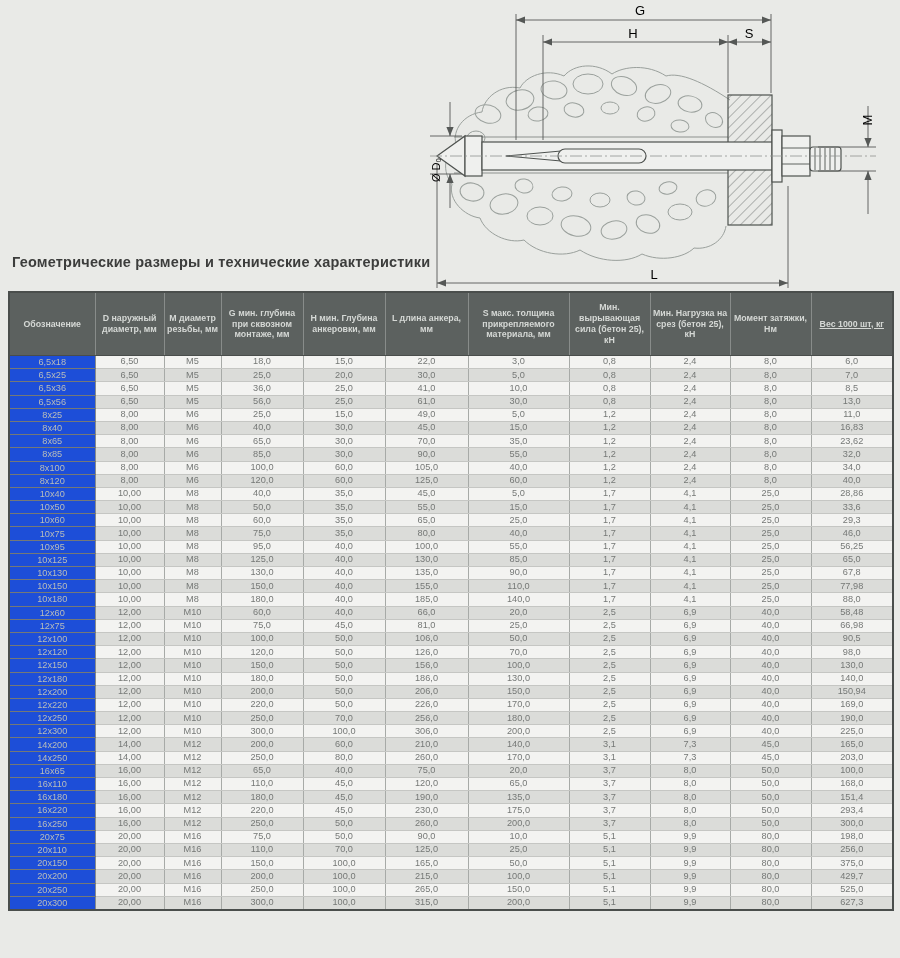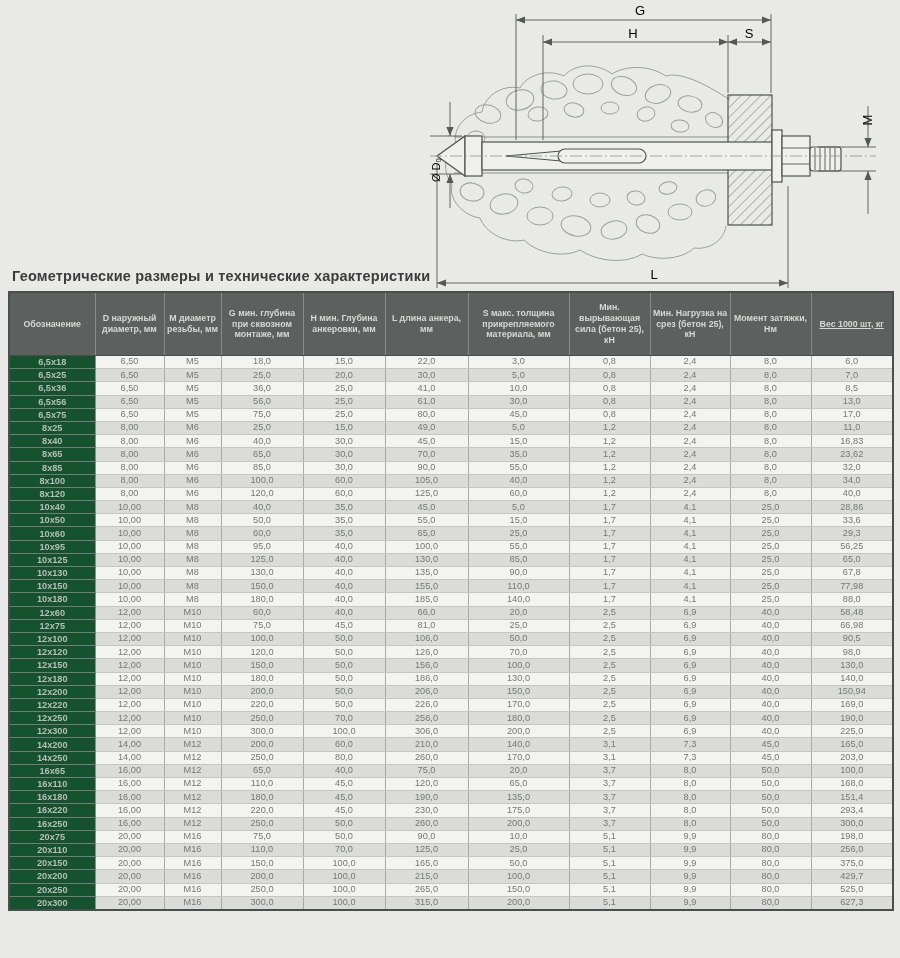--- a/index.html
+++ b/index.html
@@ -4,40 +4,40 @@
 <style>
   html,body{margin:0;padding:0;}
   body{
     width:900px;height:958px;position:relative;
     background:#e9eae7;
     font-family:"Liberation Sans", sans-serif;
     overflow:hidden;
   }
   .drawing{position:absolute;left:428px;top:2px;}
   .page-title{
-    position:absolute;left:12px;top:268px;
+    position:absolute;left:12px;top:254px;
     font-size:14.5px;font-weight:bold;color:#3c3d3c;letter-spacing:.2px;
   }
   table.spec{
     position:absolute;left:8px;top:291px;width:884px;
     border-collapse:collapse;table-layout:fixed;
     border:2px solid #4a4e4c;
   }
   table.spec thead th{
     background:#5c615f;color:#d5d8d5;
     font-size:8.8px;font-weight:bold;line-height:1.25;
     text-align:center;vertical-align:middle;
     height:58px;padding:2px 2px;
     border-right:1px solid #888c8a;
     border-bottom:1px solid #494d4b;
   }
   table.spec thead th:last-child{border-right:none;text-decoration:underline;}
   table.spec tbody th{
-    background:#14532d;color:#b9bdba;
-    font-size:9.2px;font-weight:bold;text-align:center;
+    background:#1d4ed8;color:#b9bdba;
+    font-size:9.2px;font-weight:normal;text-align:center;
     height:12.2px;padding:0;
     border-bottom:1px solid #75797 7;
     border-bottom:1px solid #757977;
     border-right:1px solid #888c8a;
   }
   table.spec tbody td{
     font-size:9.2px;color:#75787 6;color:#757876;text-align:center;
     height:12.2px;padding:0;line-height:1;
     border-right:1px solid #a7aaa7;
     border-bottom:1px solid #c5c6c3;
@@ -244,33 +244,20 @@
         <td>56,0</td>
         <td>25,0</td>
         <td>61,0</td>
         <td>30,0</td>
         <td>0,8</td>
         <td>2,4</td>
         <td>8,0</td>
         <td>13,0</td>
       </tr>
       <tr>
-        <th>6,5x75</th>
-        <td>6,50</td>
-        <td>M5</td>
-        <td>75,0</td>
-        <td>25,0</td>
-        <td>80,0</td>
-        <td>45,0</td>
-        <td>0,8</td>
-        <td>2,4</td>
-        <td>8,0</td>
-        <td>17,0</td>
-      </tr>
-      <tr>
         <th>8x25</th>
         <td>8,00</td>
         <td>M6</td>
         <td>25,0</td>
         <td>15,0</td>
         <td>49,0</td>
         <td>5,0</td>
         <td>1,2</td>
         <td>2,4</td>
         <td>8,0</td>
@@ -372,20 +359,33 @@
         <td>10,00</td>
         <td>M8</td>
         <td>60,0</td>
         <td>35,0</td>
         <td>65,0</td>
         <td>25,0</td>
         <td>1,7</td>
         <td>4,1</td>
         <td>25,0</td>
         <td>29,3</td>
+      </tr>
+      <tr>
+        <th>10x75</th>
+        <td>10,00</td>
+        <td>M8</td>
+        <td>75,0</td>
+        <td>35,0</td>
+        <td>80,0</td>
+        <td>40,0</td>
+        <td>1,7</td>
+        <td>4,1</td>
+        <td>25,0</td>
+        <td>46,0</td>
       </tr>
       <tr>
         <th>10x95</th>
         <td>10,00</td>
         <td>M8</td>
         <td>95,0</td>
         <td>40,0</td>
         <td>100,0</td>
         <td>55,0</td>
         <td>1,7</td>

